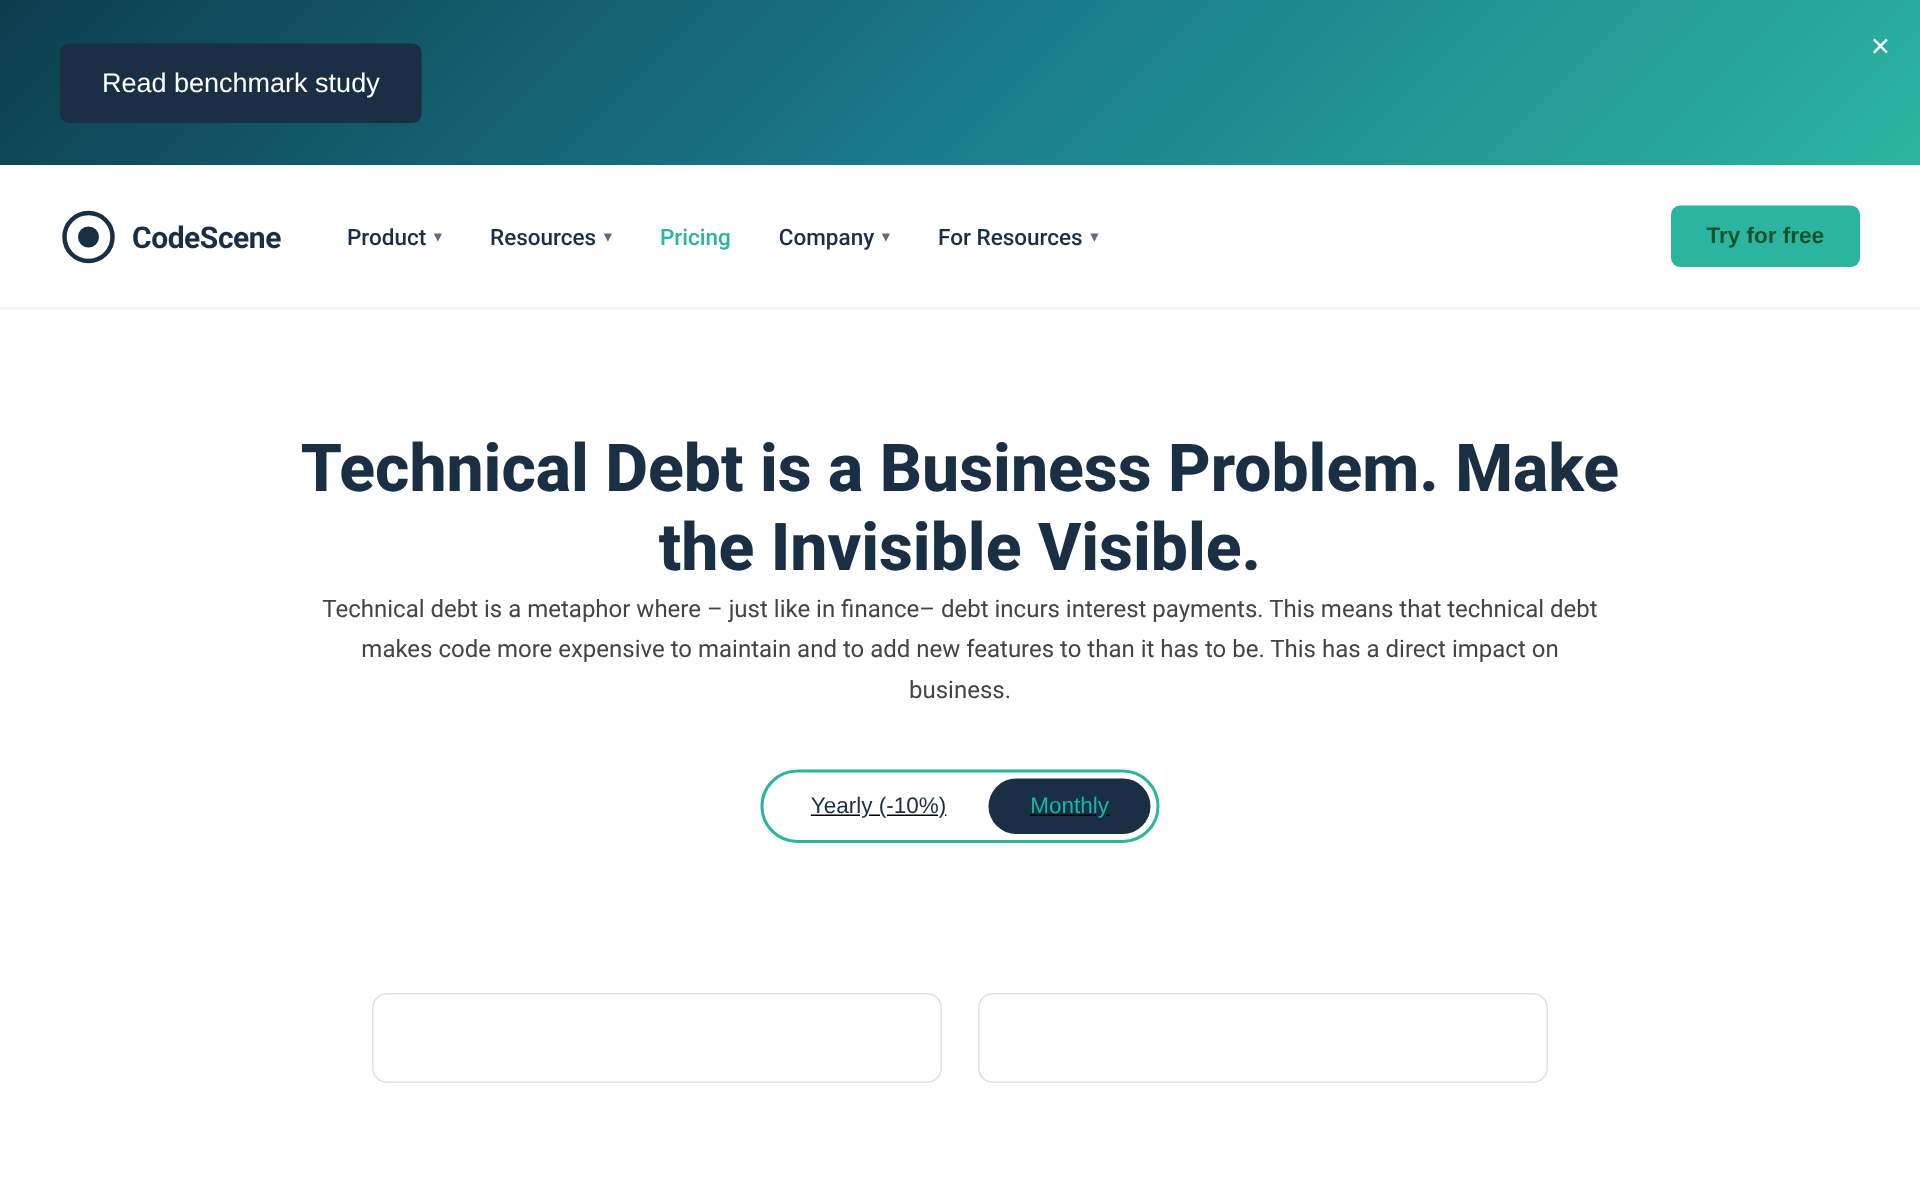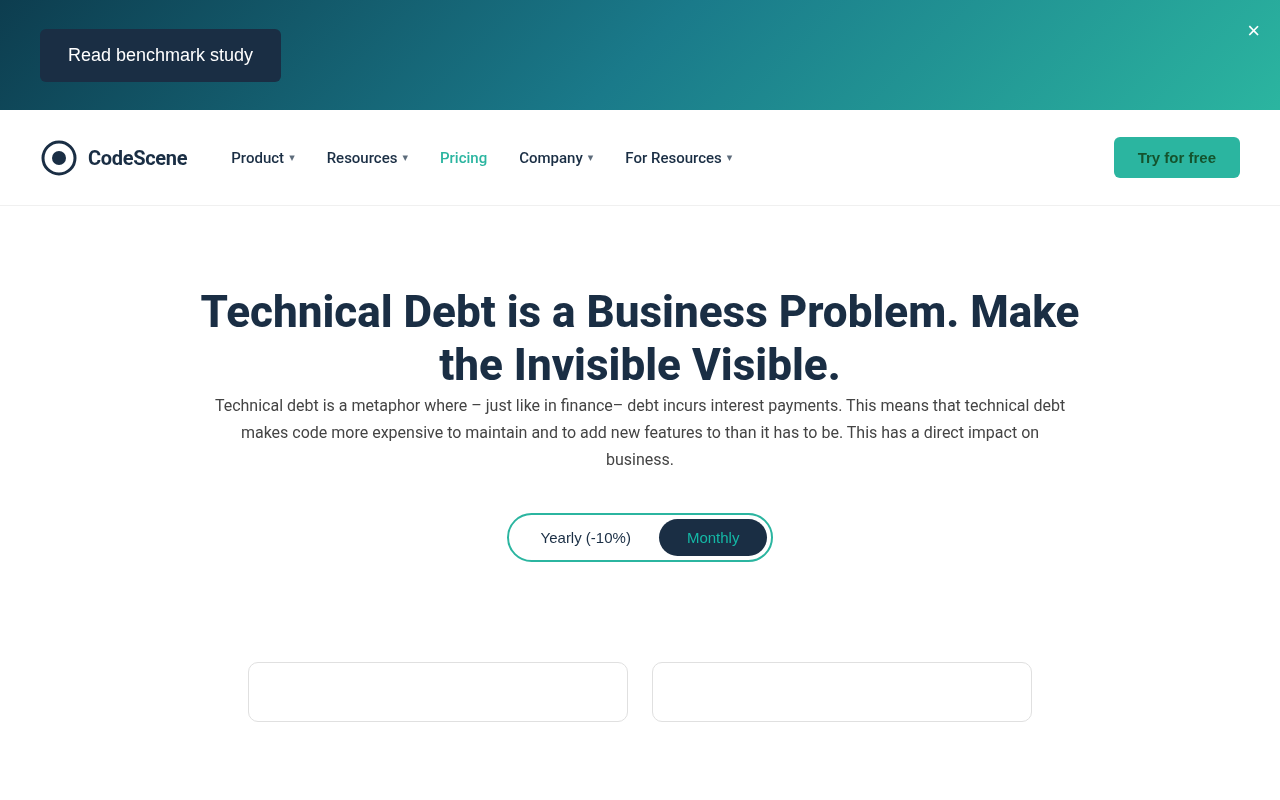--- a/index.html
+++ b/index.html
@@ -174,20 +174,21 @@
     }
 
     
     .billing-toggle {
       display: inline-flex;
       background: #fff;
       border: 2px solid #2bb5a0;
       border-radius: 50px;
       padding: 4px;
       margin-bottom: 60px;
+      text-decoration: underline;
     }
 
     .toggle-option {
       padding: 10px 28px;
       border-radius: 50px;
       font-size: 15px;
       font-weight: 500;
       cursor: pointer;
       border: none;
       background: transparent;

